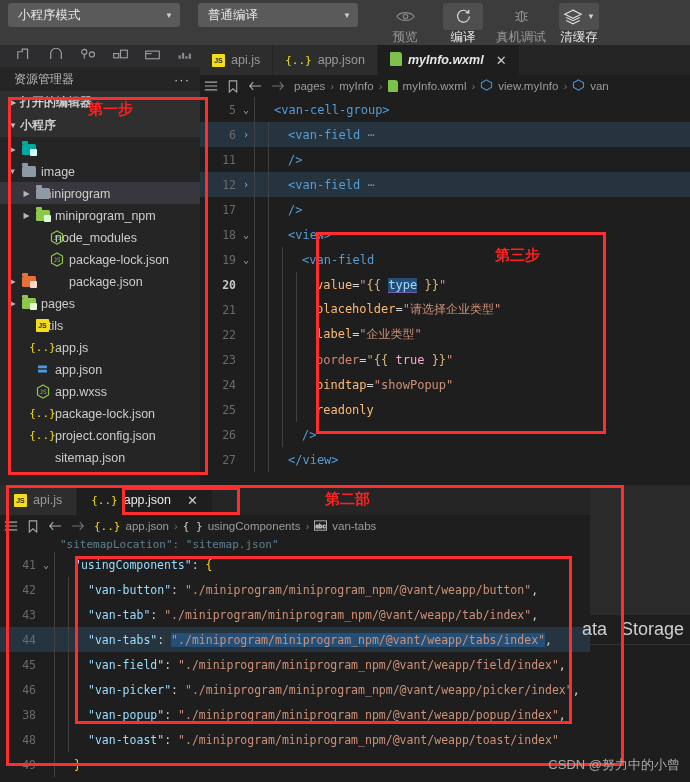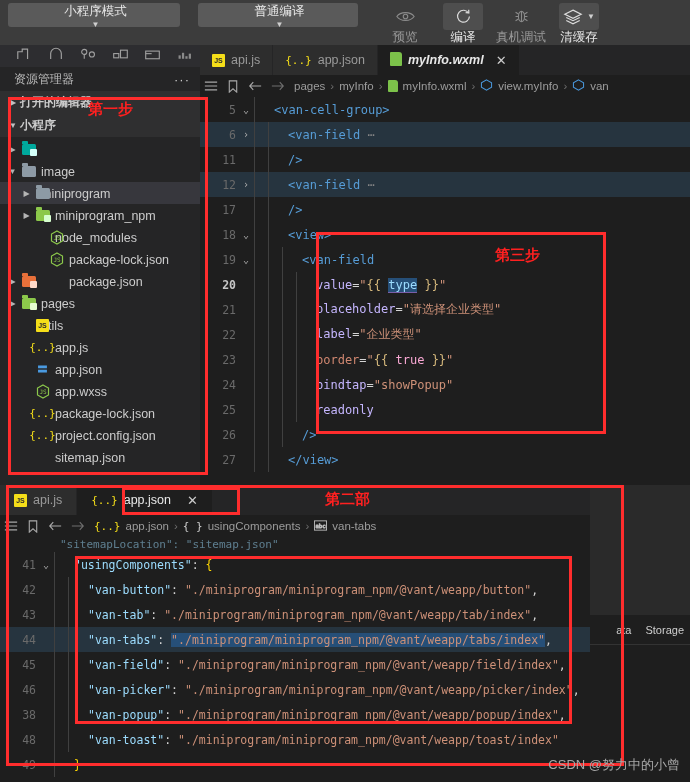--- a/index.html
+++ b/index.html
@@ -14,23 +14,23 @@
   
   .toolbar {
     position: absolute; left: 0; top: 0; width: 690px; height: 45px;
     background: #3c3c3c;
     display: flex; align-items: flex-start;
   }
   .tb-select {
     margin-top: 3px; margin-left: 8px;
     width: 172px; height: 24px;
     background: #5a5a5a; border-radius: 3px;
-    display: flex; align-items: center; justify-content: flex-start;
+    display: flex; align-items: center; justify-content: space-between;
     padding: 0 7px 0 10px;
-    color: #e8e8e8; font-size: 12.5px; flex-direction: column;
+    color: #e8e8e8; font-size: 12.5px;
   }
   .tb-select.second { margin-left: 18px; width: 160px; }
   .tb-caret { font-size: 8px; color: #cfcfcf; }
   .tb-actions { display: flex; margin-left: 18px; margin-top: 3px; }
   .tb-act { width: 58px; text-align: center; color: #9a9a9a; }
   .tb-act .ic {
     height: 27px; display: flex; align-items: center; justify-content: center;
   }
   .tb-act .lbl { font-size: 12.5px; margin-top: -1px; }
   .tb-act.enabled .lbl { color: #e8e8e8; }
@@ -112,21 +112,21 @@
   .cline.cur .lno { color: #c6c6c6; font-weight: bold; }
   .lno {
     width: 38px; text-align: right; color: #6a6a6a; font-size: 11.5px;
     flex: 0 0 38px; padding-right: 2px;
   }
   .fold { width: 16px; flex: 0 0 16px; text-align: center; color: #b0b0b0; font-size: 10px; }
   .ctext { white-space: pre; padding-left: 6px; }
   .ind { border-left: 1px solid #404040; display: inline-block; height: 25px; vertical-align: top; }
 
   .t-tag { color: #569cd6; }
-  .t-attr { color: #c4b5fd; }
+  .t-attr { color: #fdba74; }
   .t-attr2 { color: #d08770; }
   .t-str { color: #ce9178; }
   .t-punc { color: #d4d4d4; }
   .t-mus { color: #d7ba7d; }
   .t-kw { color: #f9a8d4; }
   .t-var { color: #9cdcfe; background: #264f78; }
   .t-ul { border-bottom: 1px solid #7a5ea8; }
   .t-gray { color: #858585; }
 
   
@@ -157,21 +157,21 @@
   .j-sel { background: #264f78; }
 
   
   .rstub {
     position: absolute; right: 0; top: 485px; width: 100px; height: 297px;
     background: #1e1e1e; pointer-events: none;
   }
   .rstub .bar {
     position: absolute; left: 0; top: 130px; width: 100px; height: 30px;
     display: flex; align-items: center; justify-content: flex-end; gap: 14px;
-    font-size: 11px; color: #cfcfcf; padding-right: 6px;
+    font-size: 18px; color: #cfcfcf; padding-right: 6px;
     border-bottom: 1px solid #333;
   }
   .rstub .dim { background: #2a2a2a; position:absolute; left:0; top:0; width:100px; height:130px;}
 
   
   .rbox { position: absolute; border: 3px solid #ff2d2d; pointer-events: none; }
   .rlabel {
     position: absolute; color: #ff2020; font-size: 15px; font-weight: bold;
     font-family: "DejaVu Sans", "Liberation Sans", sans-serif; pointer-events: none;
   }

